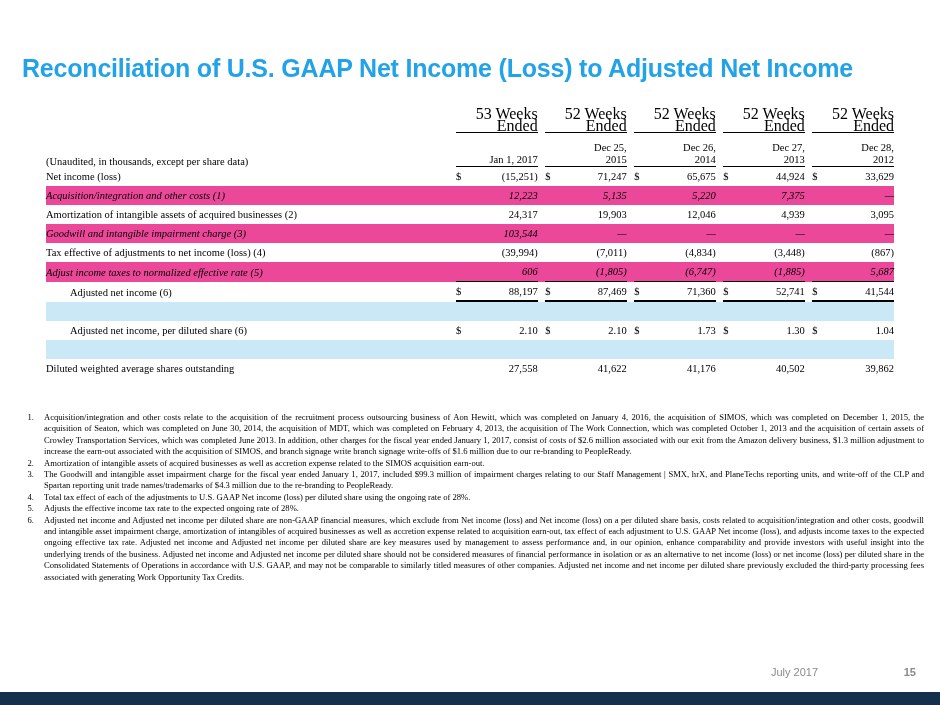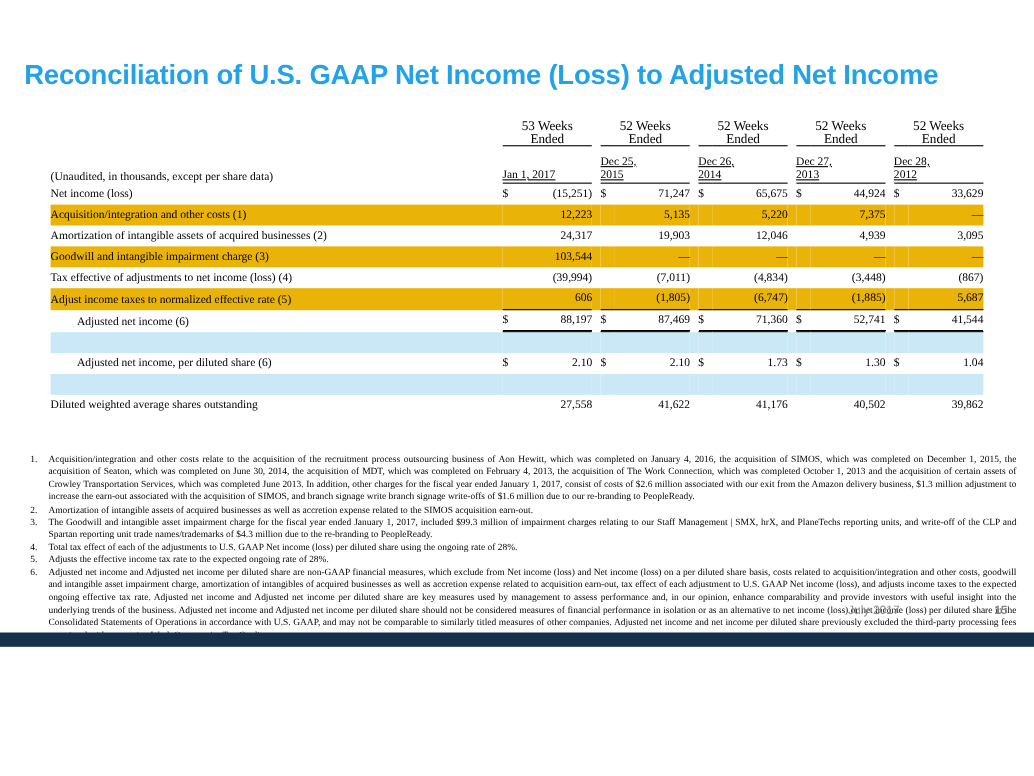--- a/index.html
+++ b/index.html
@@ -10,21 +10,21 @@
     width: 940px;
     height: 705px;
     background: #ffffff;
     font-family: "Liberation Serif", serif;
     overflow: hidden;
     position: relative;
   }
   .slide {
     position: relative;
     width: 940px;
-    height: 588px;
+    height: 705px;
     box-sizing: border-box;
     padding-left: 16px;
   }
 
   
   .slide-title {
     position: absolute;
     left: 22px;
     top: 54px;
     font-family: "Liberation Sans", sans-serif;
@@ -55,48 +55,47 @@
   }
 
   
   .col-label { width: 420px; }
   .col-cur   { width: 14px; }
   .col-num   { width: 70px; }
   .col-gap   { width: 8px; }
 
   
   .hdr-top {
-    text-align: center;
+    text-align: right;
     font-weight: bold;
-    font-size: 12px;
+    font-size: 16px;
     line-height: 12px;
     padding-bottom: 1px;
   }
   .hdr-rule {
     border-bottom: 1.3px solid #000;
   }
   .hdr-spacer td { height: 9px; }
   .hdr-date {
-    text-align: left;
+    text-align: right;
     font-weight: bold;
     font-size: 10.5px;
     line-height: 12px;
     padding-bottom: 1px;
-    text-decoration: underline;
   }
   .subtitle-cell {
     font-size: 10.5px;
     vertical-align: bottom;
     padding-bottom: 2px;
     padding-left: 8px;
   }
 
   
   tr.drow td { height: 19px; line-height: 19px; }
-  tr.drow.stripe td { background: #eab308; }
+  tr.drow.stripe td { background: #ec4899; font-style: italic; }
   td.lbl { padding-left: 8px; white-space: nowrap; }
   td.lbl.indent { padding-left: 24px; }
   td.cur { text-align: left; padding-left: 2px; }
   td.num { text-align: right; padding-right: 4px; white-space: nowrap; }
 
   tr.blank td { height: 19px; }
   tr.blank.stripe td { background: #cbe8f7; }
   td.rule-bottom { border-bottom: 1.1px solid #000; text-align: right; }
   td.rule-double {
     border-bottom: 1.1px solid #000;

